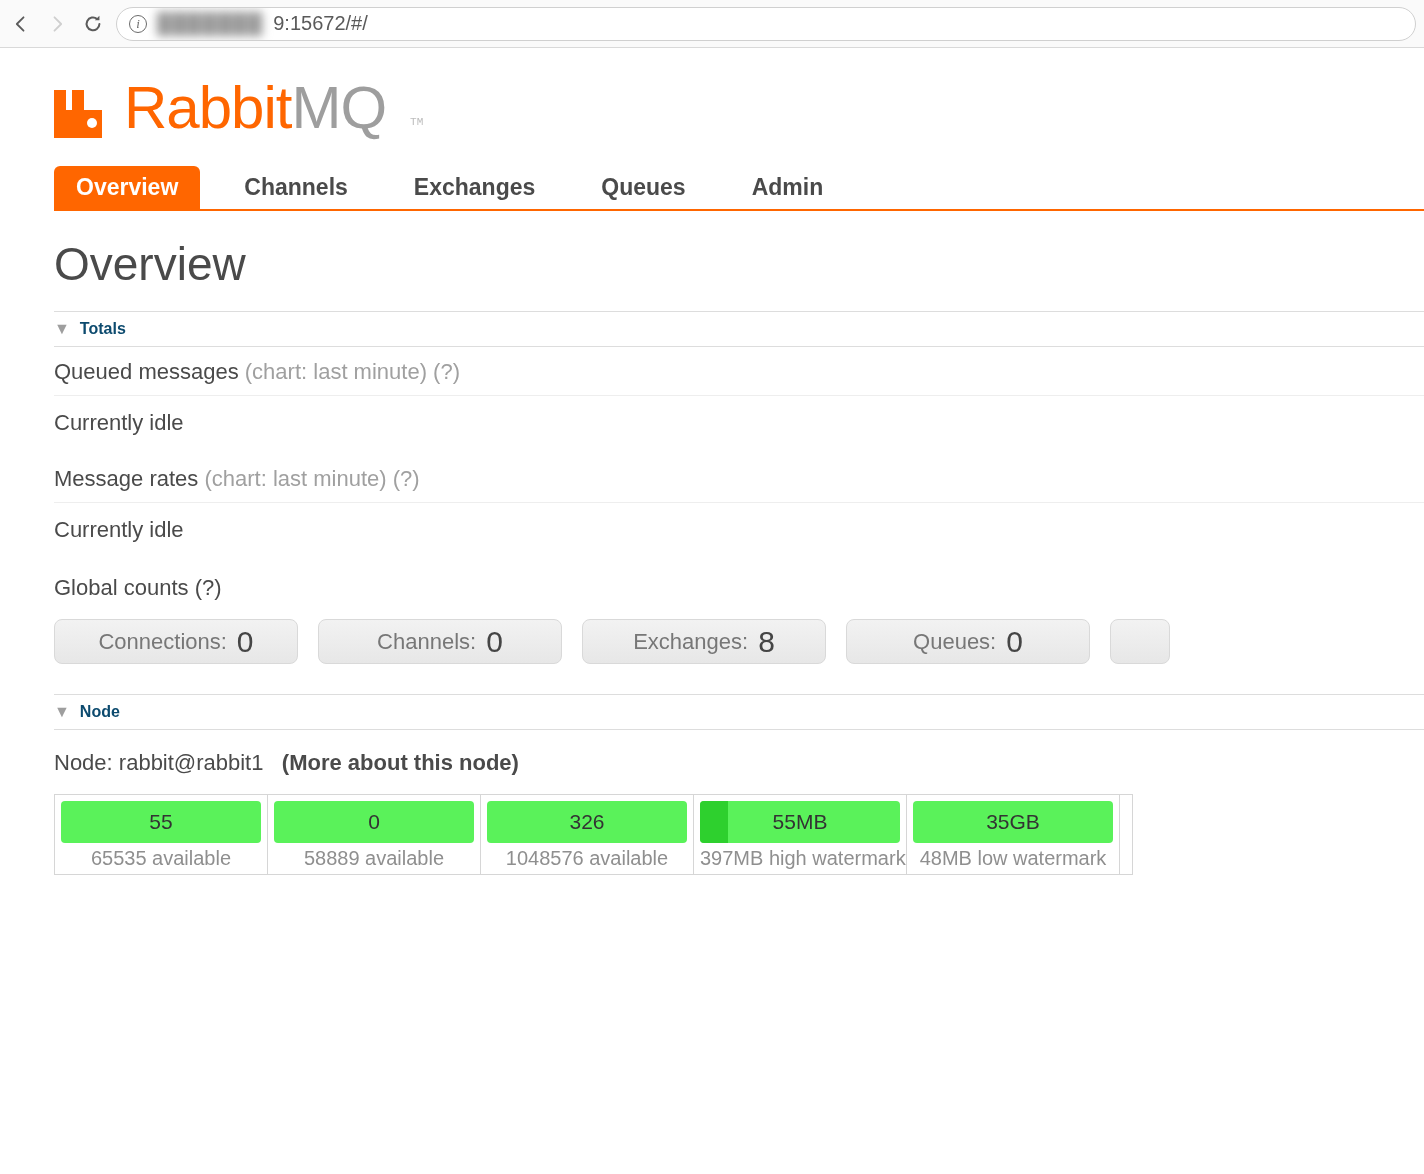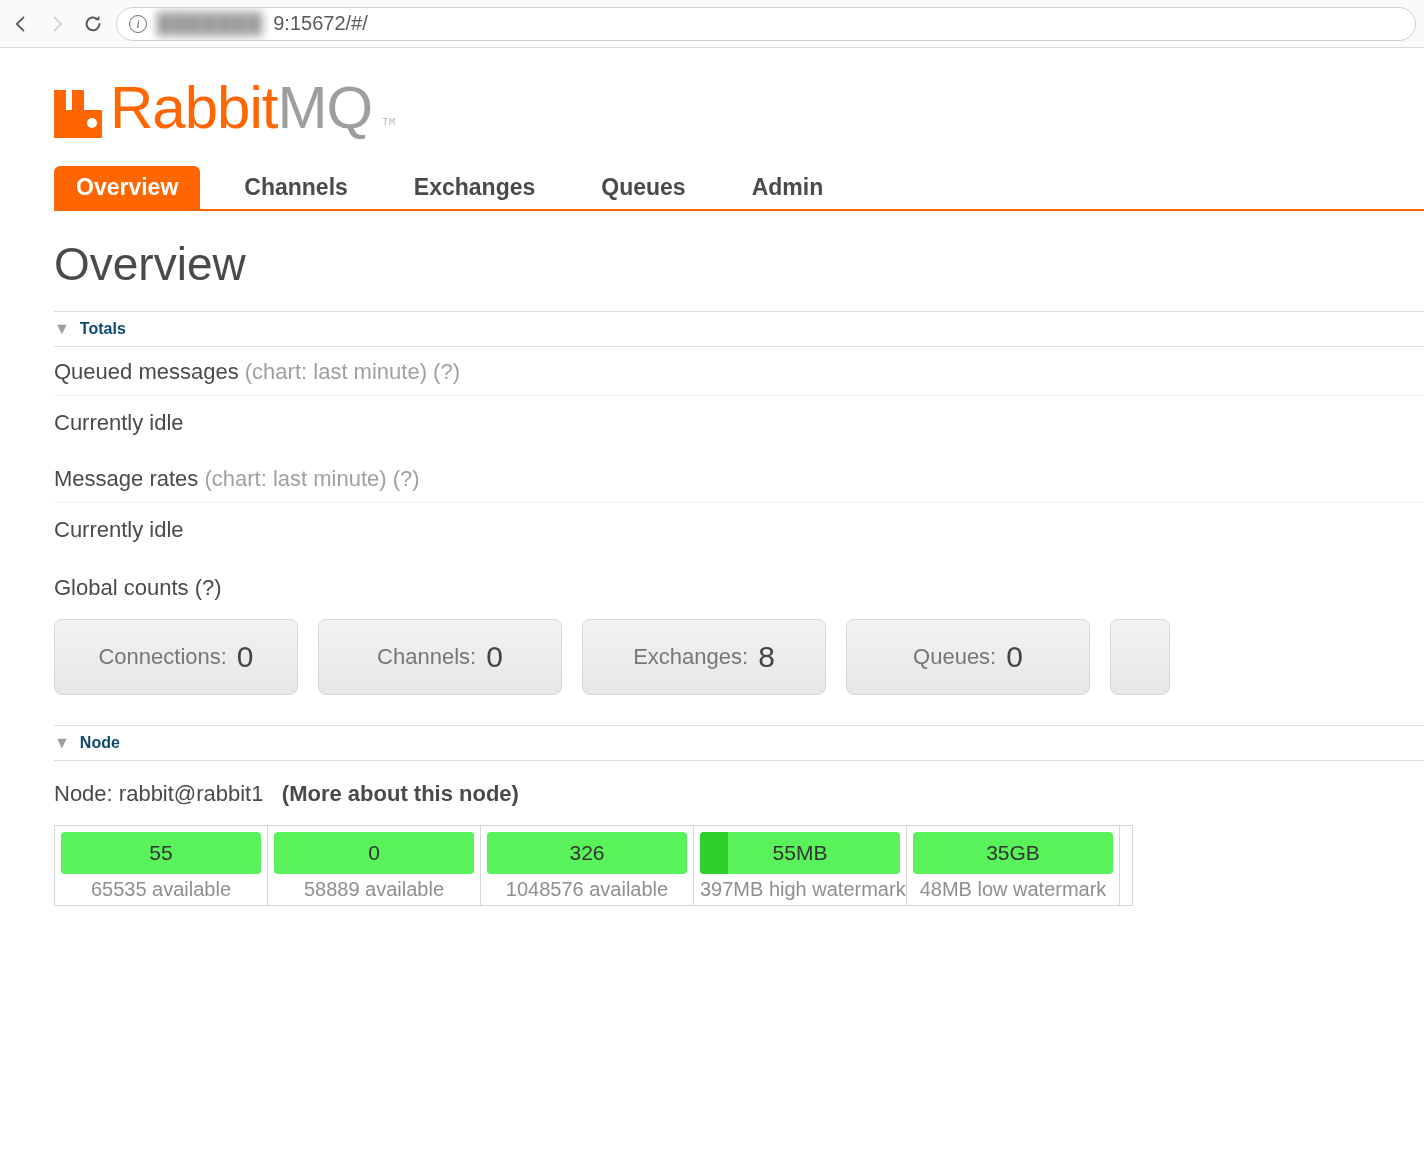--- a/index.html
+++ b/index.html
@@ -8,21 +8,21 @@
   
   .chrome { height: 48px; border-bottom: 1px solid #d9d9d9; display: flex; align-items: center; padding: 0 8px; gap: 10px; background: #fafafa; }
   .nav-arrow, .reload { width: 26px; height: 26px; display: flex; align-items: center; justify-content: center; color: #6b6b6b; }
   .nav-arrow.disabled { color: #c7c7c7; }
   .urlbar { flex: 1; height: 34px; border: 1px solid #d0d0d0; border-radius: 17px; display: flex; align-items: center; padding: 0 12px; gap: 10px; background: #fff; font-size: 20px; color: #5a5a5a; overflow: hidden; }
   .urlbar .info { width: 18px; height: 18px; border: 1.6px solid #6b6b6b; border-radius: 50%; display: flex; align-items: center; justify-content: center; font-size: 13px; color: #6b6b6b; font-family: Georgia, serif; font-style: italic; flex: none; }
   .url-blur { filter: blur(5px); color: #999; letter-spacing: 1px; }
 
   
   .page { padding: 30px 0 0 54px; }
-  .logo-row { display: flex; align-items: flex-end; gap: 8px; margin-bottom: 28px; }
+  .logo-row { display: flex; align-items: flex-end; gap: 22px; margin-bottom: 28px; }
   .logo-mark svg { display: block; }
   .logo-text { font-size: 60px; font-weight: 400; letter-spacing: -1px; line-height: 1; }
   .logo-text .r1 { color: #f60; }
   .logo-text .r2 { color: #9e9e9e; }
   .tm { font-size: 11px; color: #bdbdbd; align-self: flex-end; margin-bottom: 10px; margin-left: 2px; font-family: Liberation Mono, monospace; }
 
   .tabs { display: flex; border-bottom: 2px solid #f60; }
   .tab { font-size: 23px; font-weight: 700; color: #4a4a4a; padding: 8px 22px; border-top-left-radius: 6px; border-top-right-radius: 6px; cursor: pointer; }
   .tab.active { background: #f60; color: #fff; }
   .tab + .tab { margin-left: 22px; }
@@ -32,21 +32,21 @@
   .section-hdr { border-top: 1px solid #ddd; border-bottom: 1px solid #ddd; padding: 8px 0; display: flex; align-items: center; gap: 10px; cursor: pointer; }
   .section-hdr .tri { color: #9e9e9e; }
   .section-hdr .lbl { font-size: 16px; font-weight: 700; color: #0c4a6e; }
 
   .subrow { border-bottom: 1px solid #eee; padding: 12px 0 10px 0; font-size: 22px; color: #4a4a4a; }
   .subrow .muted { color: #a0a0a0; }
   .idle { padding: 14px 0 18px 0; font-size: 22px; color: #4a4a4a; }
   .gc-row { padding: 14px 0 18px 0; font-size: 22px; color: #4a4a4a; }
 
   .counts { display: flex; gap: 20px; margin-bottom: 30px; }
-  .count-btn { flex: none; min-width: 244px; height: 76px; border: 1px solid #d9d9d9; border-radius: 8px; background: linear-gradient(#f2f2f2, #e7e7e7); display: flex; align-items: center; justify-content: center; gap: 10px; font-size: 22px; color: #777; cursor: pointer; }
+  .count-btn { flex: none; min-width: 244px; height: 45px; border: 1px solid #d9d9d9; border-radius: 8px; background: linear-gradient(#f2f2f2, #e7e7e7); display: flex; align-items: center; justify-content: center; gap: 10px; font-size: 22px; color: #777; cursor: pointer; }
   .count-btn .num { font-size: 30px; color: #454545; }
 
   .node-line { font-size: 22px; color: #4a4a4a; margin: 20px 0 18px 0; }
   .node-line .more { font-weight: 700; }
 
   table.node-stats { border-collapse: collapse; }
   table.node-stats th { border: 1px solid #d6d6d6; font-size: 21px; font-weight: 400; color: #4a4a4a; padding: 8px 14px; text-align: center; white-space: nowrap; }
   table.node-stats th .muted { color: #a0a0a0; }
   table.node-stats td { border: 1px solid #d6d6d6; padding: 6px 6px 4px 6px; text-align: center; vertical-align: top; }
   .bar-wrap { position: relative; width: 200px; margin: 0 auto; }

